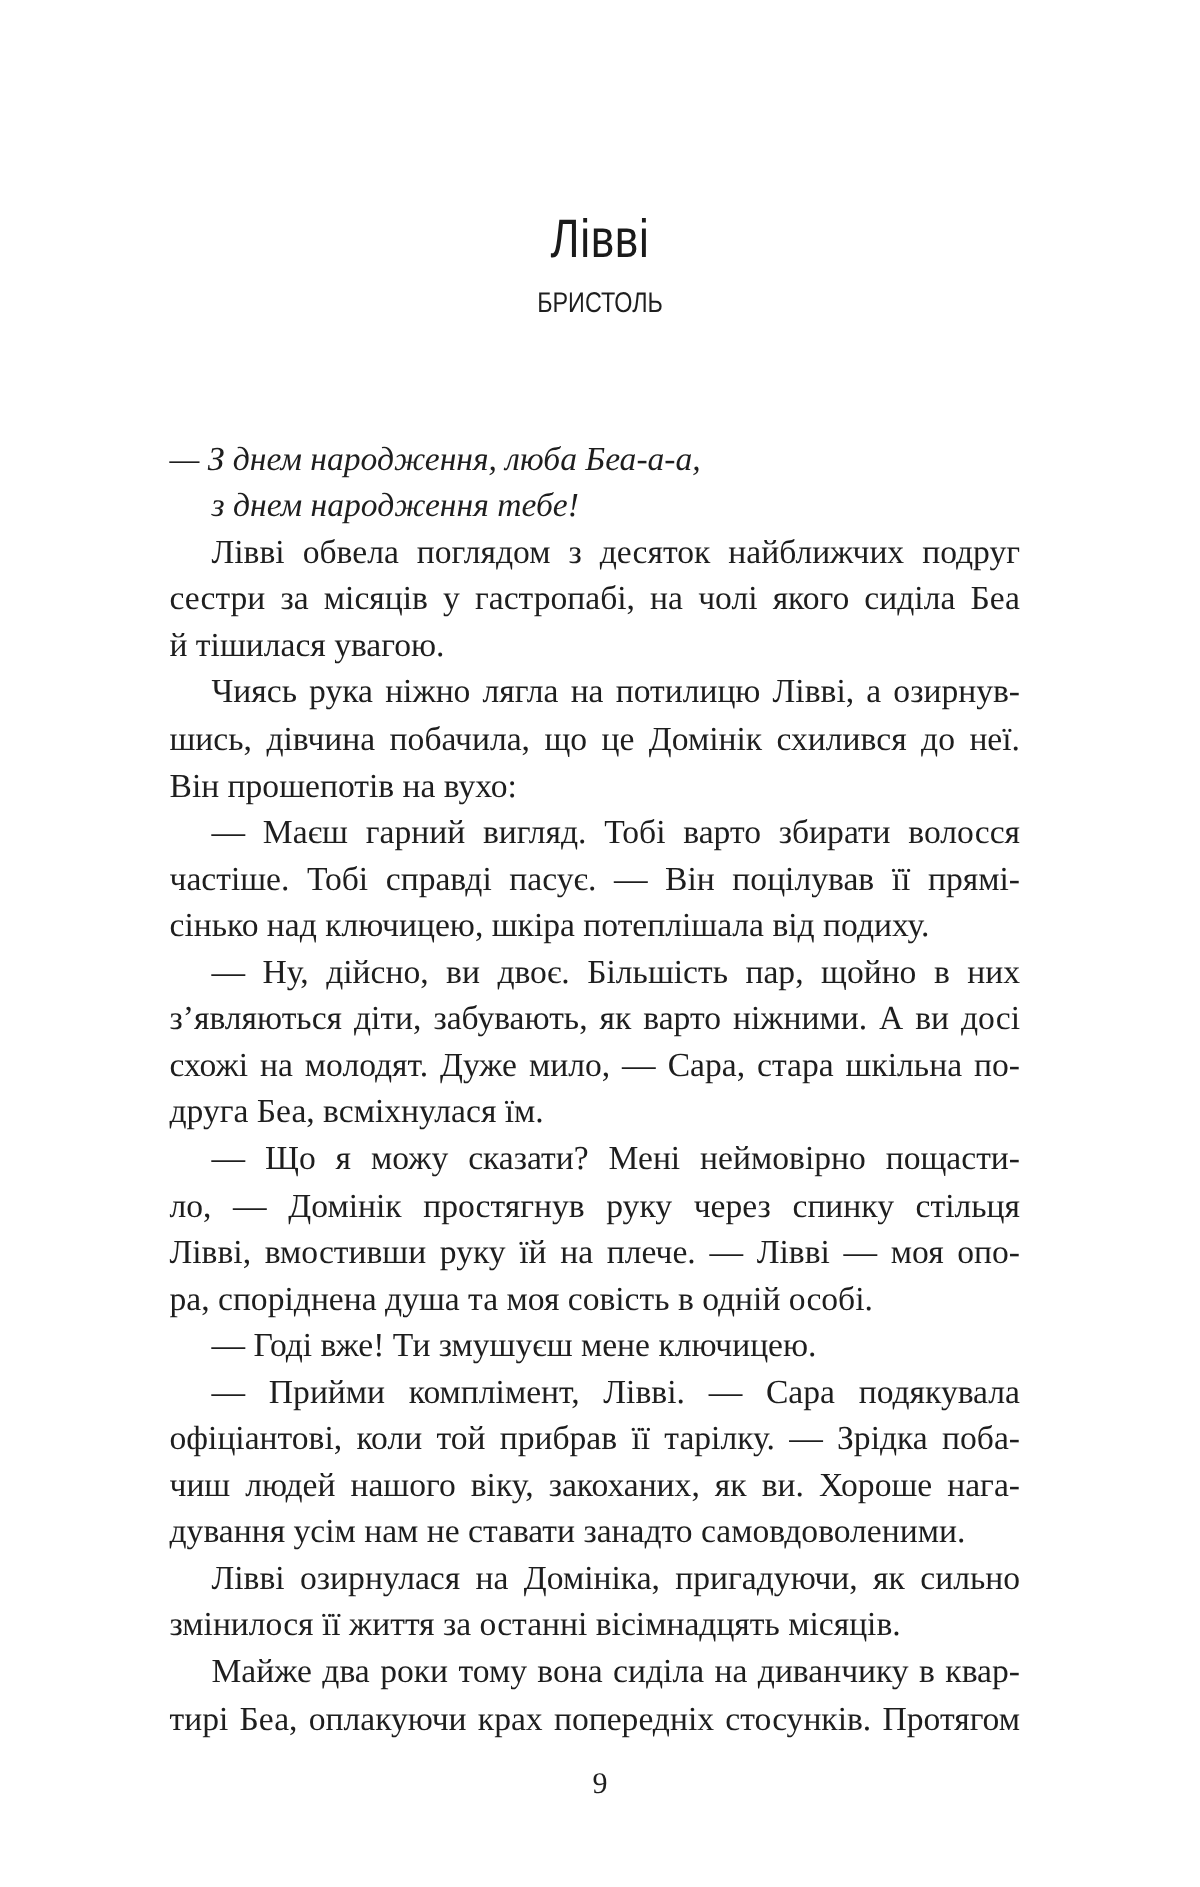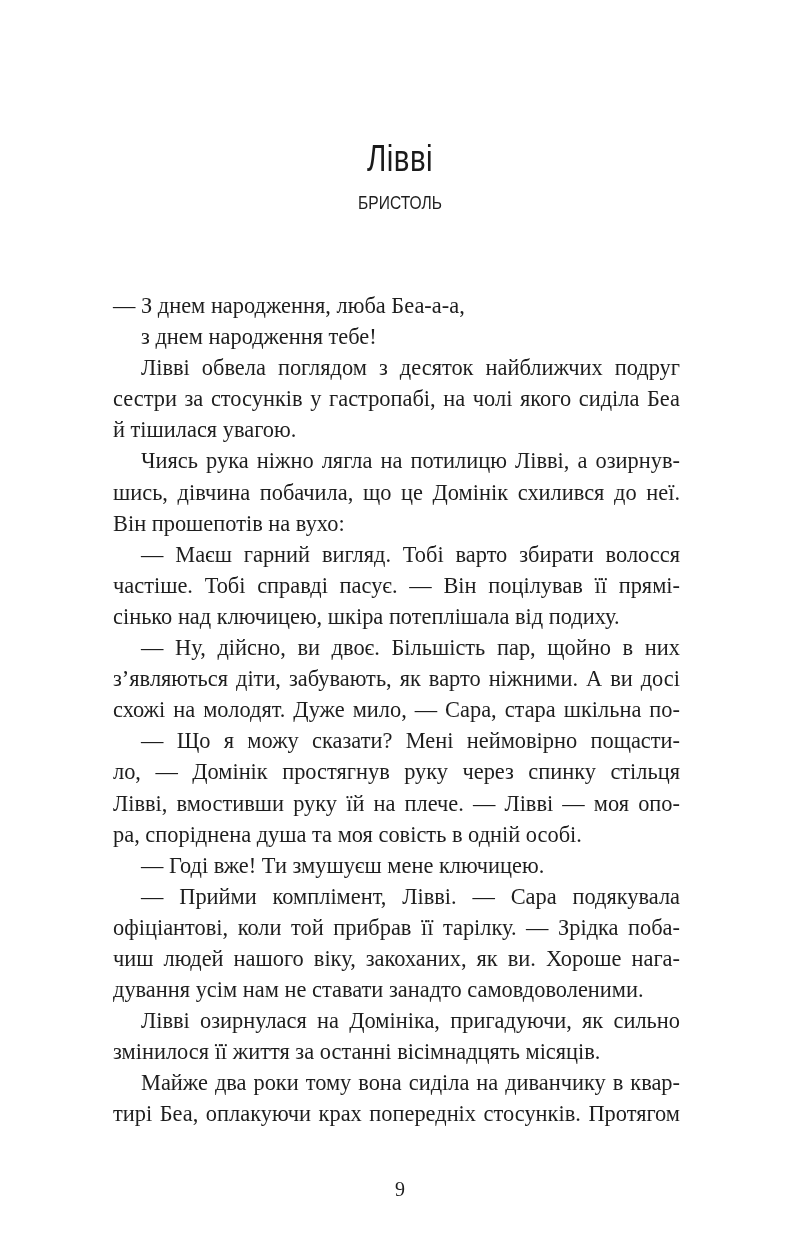--- a/index.html
+++ b/index.html
@@ -61,20 +61,21 @@
       text-align-last: justify;
       height: 31.1px;
     }
     .line.last {
       text-align-last: left;
     }
     .line.indent {
       padding-left: 28px;
     }
     .italic {
+      font-style: italic;
     }
     .page-number {
       position: absolute;
       left: 0; right: 0;
       top: 1178px;
       text-align: center;
       font-size: 20px;
       color: #1e1e1e;
     }
   </style>
@@ -82,31 +83,32 @@
 <body>
 
 <div class="page">
   <h1 class="chapter-title">Лівві</h1>
   <div class="chapter-subtitle">БРИСТОЛЬ</div>
 
   <div class="body-text" id="body-text">
       <span class="line italic last">— З днем народження, люба Беа-а-а,</span>
       <span class="line italic indent last">з днем народження тебе!</span>
       <span class="line indent">Лівві обвела поглядом з десяток найближчих подруг</span>
-      <span class="line">сестри за стосунків у гастропабі, на чолі якого сиділа Беа</span>
+      <span class="line">сестри за місяців у гастропабі, на чолі якого сиділа Беа</span>
       <span class="line last">й тішилася увагою.</span>
       <span class="line indent">Чиясь рука ніжно лягла на потилицю Лівві, а озирнув-</span>
       <span class="line">шись, дівчина побачила, що це Домінік схилився до неї.</span>
       <span class="line last">Він прошепотів на вухо:</span>
       <span class="line indent">— Маєш гарний вигляд. Тобі варто збирати волосся</span>
       <span class="line">частіше. Тобі справді пасує. — Він поцілував її прямі-</span>
       <span class="line last">сінько над ключицею, шкіра потеплішала від подиху.</span>
       <span class="line indent">— Ну, дійсно, ви двоє. Більшість пар, щойно в них</span>
       <span class="line">з’являються діти, забувають, як варто ніжними. А ви досі</span>
       <span class="line">схожі на молодят. Дуже мило, — Сара, стара шкільна по-</span>
+      <span class="line last">друга Беа, всміхнулася їм.</span>
       <span class="line indent">— Що я можу сказати? Мені неймовірно пощасти-</span>
       <span class="line">ло, — Домінік простягнув руку через спинку стільця</span>
       <span class="line">Лівві, вмостивши руку їй на плече. — Лівві — моя опо-</span>
       <span class="line last">ра, споріднена душа та моя совість в одній особі.</span>
       <span class="line indent last">— Годі вже! Ти змушуєш мене ключицею.</span>
       <span class="line indent">— Прийми комплімент, Лівві. — Сара подякувала</span>
       <span class="line">офіціантові, коли той прибрав її тарілку. — Зрідка поба-</span>
       <span class="line">чиш людей нашого віку, закоханих, як ви. Хороше нага-</span>
       <span class="line last">дування усім нам не ставати занадто самовдоволеними.</span>
       <span class="line indent">Лівві озирнулася на Домініка, пригадуючи, як сильно</span>

